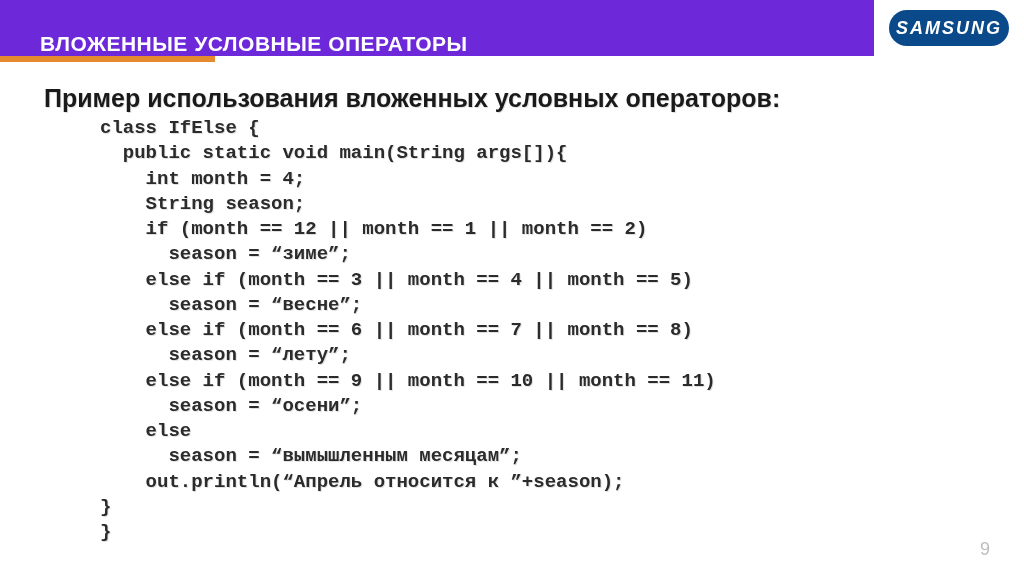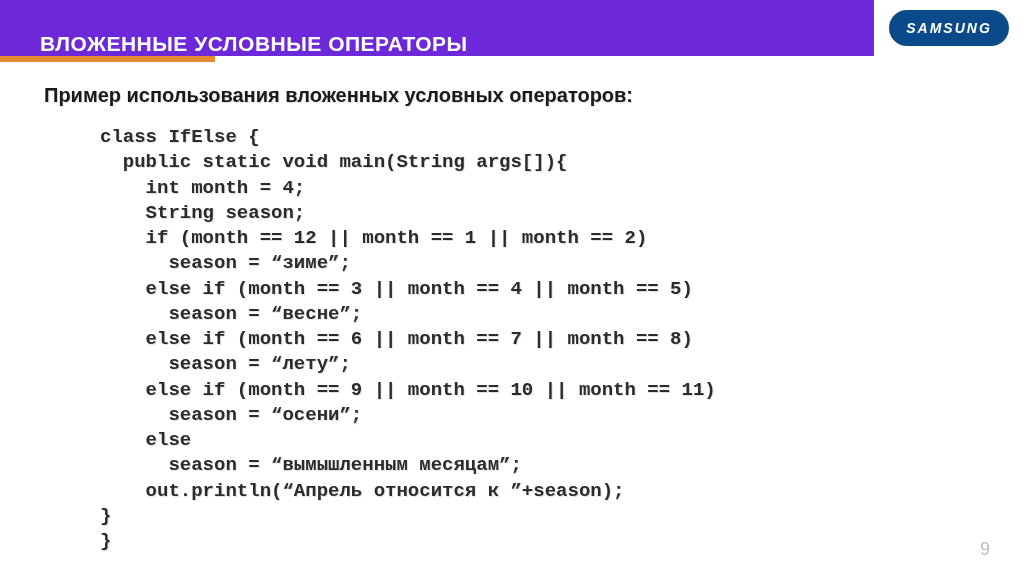--- a/index.html
+++ b/index.html
@@ -47,34 +47,34 @@
   }
   .samsung-logo {
     width: 120px;
     height: 36px;
     background: #0a4a8a;
     border-radius: 18px / 18px;
     display: flex;
     align-items: center;
     justify-content: center;
     color: #ffffff;
-    font-size: 14px;
+    font-size: 18px;
     font-weight: bold;
     letter-spacing: 2px;
     font-style: italic;
   }
   .content {
     padding: 28px 44px 0 44px;
   }
   .subtitle {
-    font-size: 20px;
+    font-size: 25px;
     font-weight: bold;
     color: #1a1a1a;
     text-shadow: 1px 1px 0 rgba(0,0,0,0.12);
-    margin-bottom: 18px;
+    margin-bottom: 3px;
   }
   .code-block {
     font-family: "Courier New", Courier, monospace;
     font-size: 19px;
     font-weight: bold;
     line-height: 1.33;
     color: #2b2b2b;
     white-space: pre;
     margin-left: 56px;
     text-shadow: 1px 1px 0 rgba(0,0,0,0.12);

